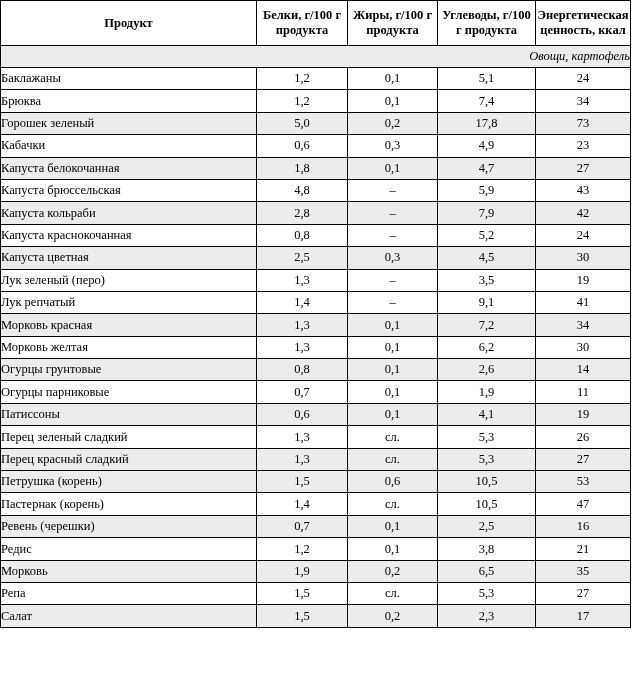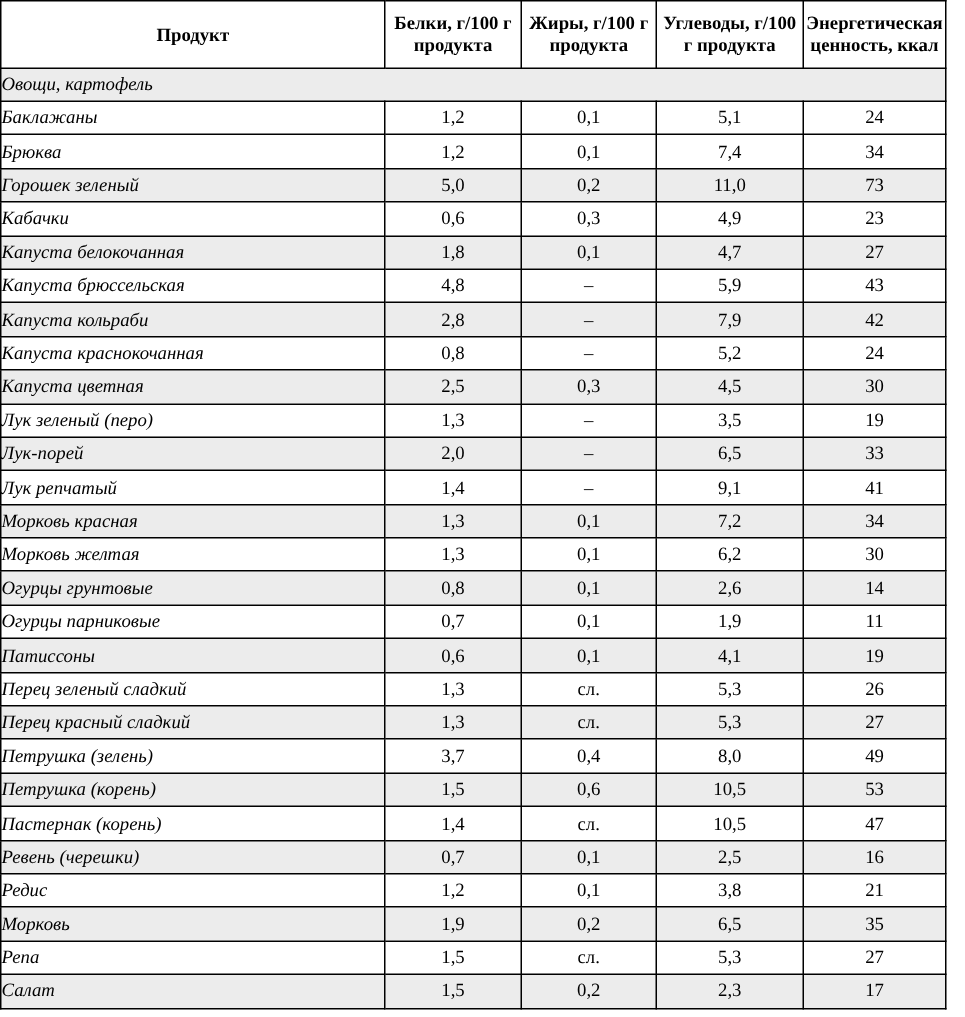--- a/index.html
+++ b/index.html
@@ -39,35 +39,34 @@
     font-weight: bold;
     text-align: center;
     height: 44px;
     padding: 2px 4px;
     background: #ffffff;
   }
   thead th.head-name {
     font-size: 13px;
   }
   tr.section-row td {
-    text-align: left;
+    text-align: right;
     font-style: italic;
     background: #ececec;
     height: 21px;
     padding: 1px 4px;
     font-size: 12.5px;
   }
   tbody tr.data-row td {
     height: 21.4px;
   }
   td.cell-name {
     text-align: left;
     padding: 0 4px 0 8px;
     white-space: nowrap;
-    font-style: italic;
   }
   td.cell-num {
     text-align: center;
     padding: 0 4px;
   }
   tbody tr.shaded td {
     background: #ececec;
   }
   tbody tr.plain td {
     background: #ffffff;
@@ -108,21 +107,21 @@
         <td class="cell-name">Брюква</td>
         <td class="cell-num">1,2</td>
         <td class="cell-num">0,1</td>
         <td class="cell-num">7,4</td>
         <td class="cell-num">34</td>
       </tr>
       <tr class="data-row shaded">
         <td class="cell-name">Горошек зеленый</td>
         <td class="cell-num">5,0</td>
         <td class="cell-num">0,2</td>
-        <td class="cell-num">11,0</td>
+        <td class="cell-num">17,8</td>
         <td class="cell-num">73</td>
       </tr>
       <tr class="data-row plain">
         <td class="cell-name">Кабачки</td>
         <td class="cell-num">0,6</td>
         <td class="cell-num">0,3</td>
         <td class="cell-num">4,9</td>
         <td class="cell-num">23</td>
       </tr>
       <tr class="data-row shaded">
@@ -160,27 +159,20 @@
         <td class="cell-num">4,5</td>
         <td class="cell-num">30</td>
       </tr>
       <tr class="data-row plain">
         <td class="cell-name">Лук зеленый (перо)</td>
         <td class="cell-num">1,3</td>
         <td class="cell-num">–</td>
         <td class="cell-num">3,5</td>
         <td class="cell-num">19</td>
       </tr>
-      <tr class="data-row shaded">
-        <td class="cell-name">Лук-порей</td>
-        <td class="cell-num">2,0</td>
-        <td class="cell-num">–</td>
-        <td class="cell-num">6,5</td>
-        <td class="cell-num">33</td>
-      </tr>
       <tr class="data-row plain">
         <td class="cell-name">Лук репчатый</td>
         <td class="cell-num">1,4</td>
         <td class="cell-num">–</td>
         <td class="cell-num">9,1</td>
         <td class="cell-num">41</td>
       </tr>
       <tr class="data-row shaded">
         <td class="cell-name">Морковь красная</td>
         <td class="cell-num">1,3</td>
@@ -222,27 +214,20 @@
         <td class="cell-num">сл.</td>
         <td class="cell-num">5,3</td>
         <td class="cell-num">26</td>
       </tr>
       <tr class="data-row shaded">
         <td class="cell-name">Перец красный сладкий</td>
         <td class="cell-num">1,3</td>
         <td class="cell-num">сл.</td>
         <td class="cell-num">5,3</td>
         <td class="cell-num">27</td>
-      </tr>
-      <tr class="data-row plain">
-        <td class="cell-name">Петрушка (зелень)</td>
-        <td class="cell-num">3,7</td>
-        <td class="cell-num">0,4</td>
-        <td class="cell-num">8,0</td>
-        <td class="cell-num">49</td>
       </tr>
       <tr class="data-row shaded">
         <td class="cell-name">Петрушка (корень)</td>
         <td class="cell-num">1,5</td>
         <td class="cell-num">0,6</td>
         <td class="cell-num">10,5</td>
         <td class="cell-num">53</td>
       </tr>
       <tr class="data-row plain">
         <td class="cell-name">Пастернак (корень)</td>

